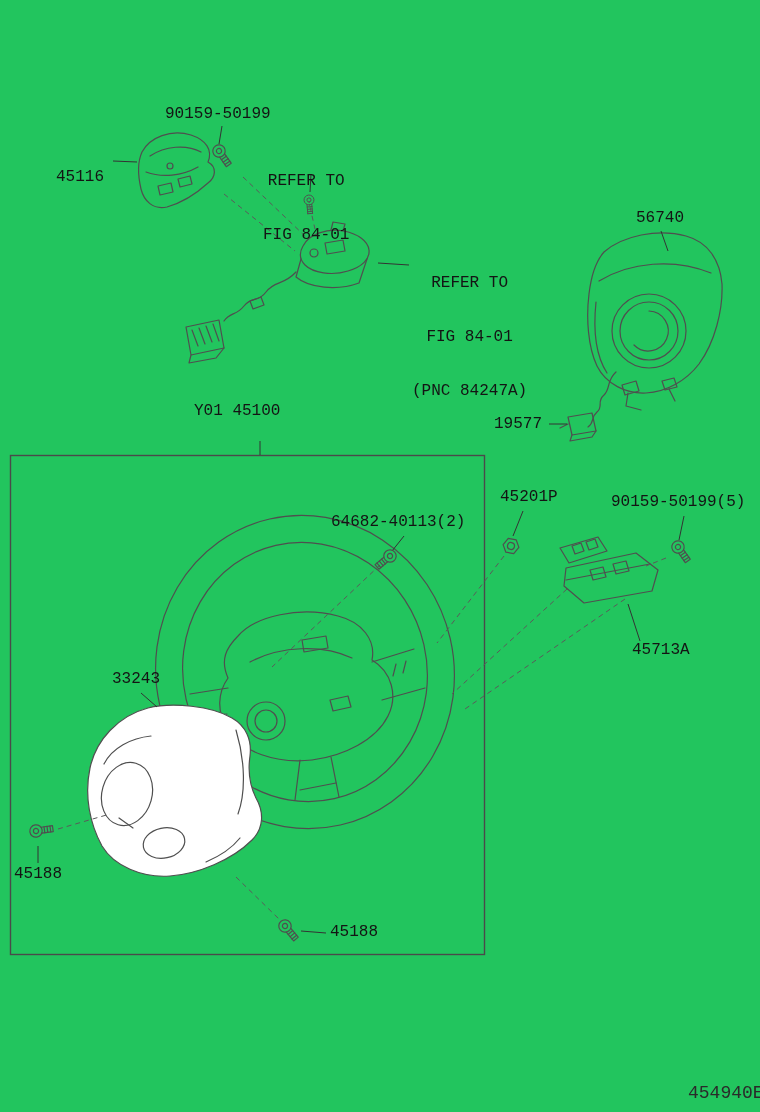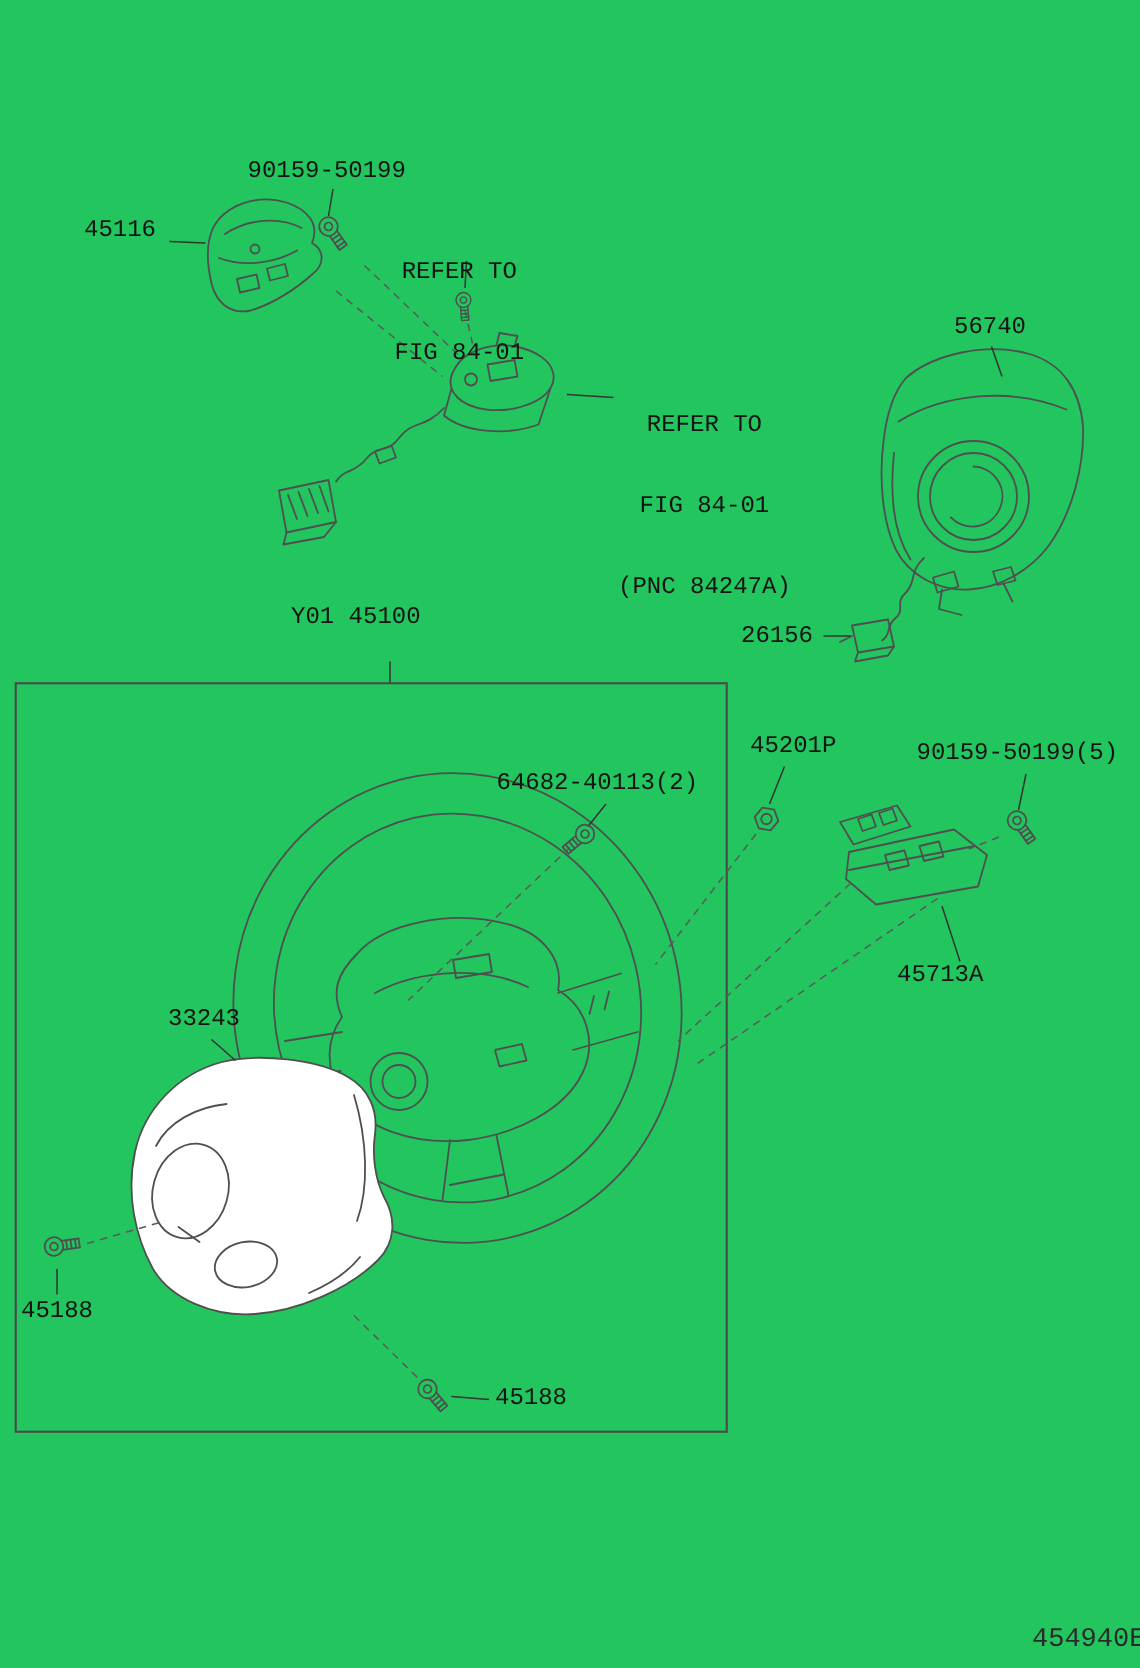--- a/index.html
+++ b/index.html
@@ -167,46 +167,46 @@
     <use href="#screw-glyph" class="ln" transform="translate(309,200) rotate(85) scale(0.8)"></use>
     <use href="#screw-glyph" class="ln" transform="translate(390,556) rotate(140)"></use>
     <use href="#screw-glyph" class="ln" transform="translate(678,547) rotate(55)"></use>
     <use href="#screw-glyph" class="ln" transform="translate(36,831) rotate(-8)"></use>
     <use href="#screw-glyph" class="ln" transform="translate(285,926) rotate(50)"></use>
     <use href="#nut-glyph" class="ln" transform="translate(511,546) rotate(10)"></use>
   </svg>
 
   <div class="label" style="left:165px;top:105px">90159-50199</div>
 
-  <div class="label" style="left:56px;top:144px">45116</div>
+  <div class="label" style="left:56px;top:168px">45116</div>
 
   <div class="label" style="left:263px;top:136px">
     <div>REFER TO</div>
     <div>FIG 84-01</div>
   </div>
 
   <div class="label" style="left:636px;top:209px">56740</div>
 
   <div class="label" style="left:412px;top:238px">
     <div>REFER TO</div>
     <div>FIG 84-01</div>
     <div>(PNC 84247A)</div>
   </div>
 
-  <div class="label" style="left:494px;top:415px">26156</div>
+  <div class="label" style="left:494px;top:415px">19577</div>
 
   <div class="label" style="left:194px;top:402px">Y01 45100</div>
 
   <div class="label" style="left:331px;top:513px">64682-40113(2)</div>
 
   <div class="label" style="left:500px;top:488px">45201P</div>
 
   <div class="label" style="left:611px;top:493px">90159-50199(5)</div>
 
-  <div class="label" style="left:598px;top:641px">45713A</div>
+  <div class="label" style="left:632px;top:641px">45713A</div>
 
   <div class="label" style="left:112px;top:670px">33243</div>
 
   <div class="label" style="left:14px;top:865px">45188</div>
 
   <div class="label" style="left:330px;top:923px">45188</div>
 
   <div class="footer-code" style="left:688px;top:1083px">454940E</div>
 
 </div>

